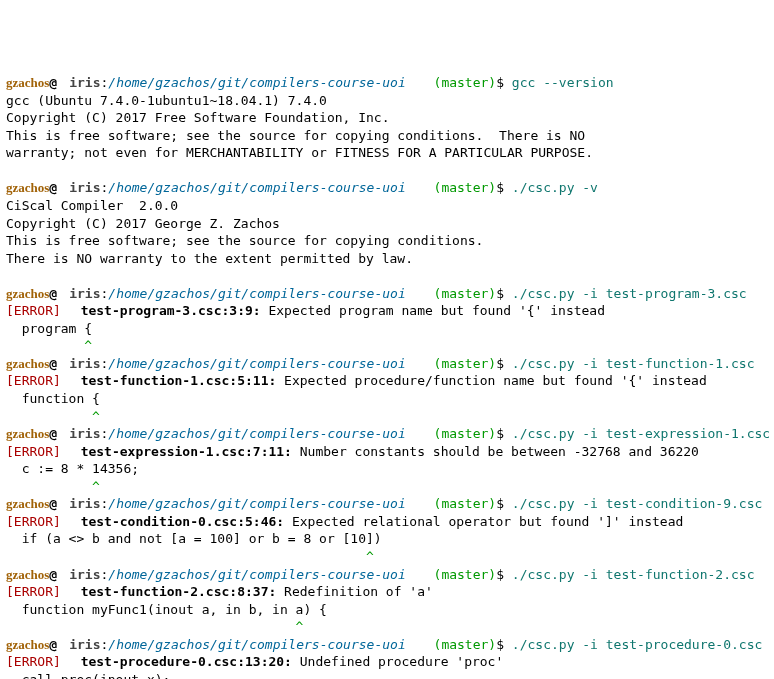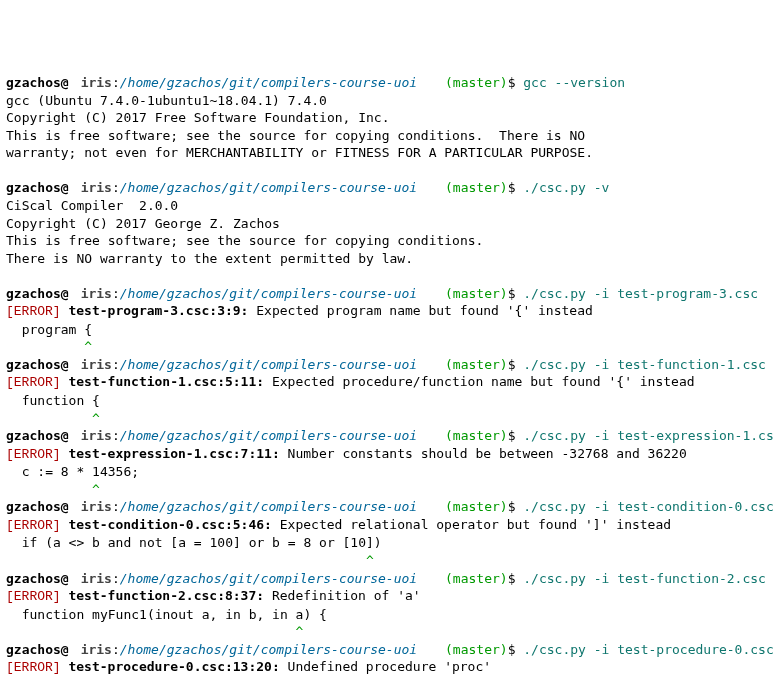--- a/index.html
+++ b/index.html
@@ -7,28 +7,28 @@
     font-size: 13px;
     line-height: 1.35;
     background: #ffffff;
     color: #000000;
     margin: 0;
     padding: 4px 6px;
     white-space: pre;
     width: 774px;
     box-sizing: border-box;
   }
-  .user { color: #000000; font-weight: bold; }
+  .user { color: #a16207; font-weight: bold; font-family: Liberation Serif, serif; }
   .at   { color: #000000; font-weight: bold; }
   .host { color: #444444; font-weight: bold; padding-left: 12px; }
   .path { color: #006699; font-style: italic; }
   .branch { color: #009900; margin-left: 20px; }
   .cmd  { color: #0f766e; }
-  .err  { color: #aa0000; font-family: Liberation Mono, monospace; }
-  .bold { font-weight: bold; }
+  .err  { color: #aa0000; }
+  .bold { font-weight: bold; margin-left: 12px; }
   .caret { color: #009900; }
   .plain { color: #000000; }
 </style>
 </head>
 <body>
 
 
 
 <div id="terminal"><span class="user">gzachos</span><span class="at">@</span><span class="host">iris</span><span class="plain">:</span><span class="path">/home/gzachos/git/compilers-course-uoi</span><span class="plain"> </span><span class="branch">(master)</span><span class="plain">$ </span><span class="cmd">gcc --version</span>
 <span class="plain">gcc (Ubuntu 7.4.0-1ubuntu1~18.04.1) 7.4.0
@@ -47,21 +47,21 @@
 <span class="plain">  program {</span>
 <span class="caret">          ^</span>
 <span class="user">gzachos</span><span class="at">@</span><span class="host">iris</span><span class="plain">:</span><span class="path">/home/gzachos/git/compilers-course-uoi</span><span class="plain"> </span><span class="branch">(master)</span><span class="plain">$ </span><span class="cmd">./csc.py -i test-function-1.csc</span>
 <span class="err">[ERROR]</span> <span class="bold plain">test-function-1.csc:5:11:</span><span class="plain"> Expected procedure/function name but found '{' instead</span>
 <span class="plain">  function {</span>
 <span class="caret">           ^</span>
 <span class="user">gzachos</span><span class="at">@</span><span class="host">iris</span><span class="plain">:</span><span class="path">/home/gzachos/git/compilers-course-uoi</span><span class="plain"> </span><span class="branch">(master)</span><span class="plain">$ </span><span class="cmd">./csc.py -i test-expression-1.csc</span>
 <span class="err">[ERROR]</span> <span class="bold plain">test-expression-1.csc:7:11:</span><span class="plain"> Number constants should be between -32768 and 36220</span>
 <span class="plain">  c := 8 * 14356;</span>
 <span class="caret">           ^</span>
-<span class="user">gzachos</span><span class="at">@</span><span class="host">iris</span><span class="plain">:</span><span class="path">/home/gzachos/git/compilers-course-uoi</span><span class="plain"> </span><span class="branch">(master)</span><span class="plain">$ </span><span class="cmd">./csc.py -i test-condition-0.csc</span>
+<span class="user">gzachos</span><span class="at">@</span><span class="host">iris</span><span class="plain">:</span><span class="path">/home/gzachos/git/compilers-course-uoi</span><span class="plain"> </span><span class="branch">(master)</span><span class="plain">$ </span><span class="cmd">./csc.py -i test-condition-9.csc</span>
 <span class="err">[ERROR]</span> <span class="bold plain">test-condition-0.csc:5:46:</span><span class="plain"> Expected relational operator but found ']' instead</span>
 <span class="plain">  if (a &lt;&gt; b and not [a = 100] or b = 8 or [10])</span>
 <span class="caret">                                              ^</span>
 <span class="user">gzachos</span><span class="at">@</span><span class="host">iris</span><span class="plain">:</span><span class="path">/home/gzachos/git/compilers-course-uoi</span><span class="plain"> </span><span class="branch">(master)</span><span class="plain">$ </span><span class="cmd">./csc.py -i test-function-2.csc</span>
 <span class="err">[ERROR]</span> <span class="bold plain">test-function-2.csc:8:37:</span><span class="plain"> Redefinition of 'a'</span>
 <span class="plain">  function myFunc1(inout a, in b, in a) {</span>
 <span class="caret">                                     ^</span>
 <span class="user">gzachos</span><span class="at">@</span><span class="host">iris</span><span class="plain">:</span><span class="path">/home/gzachos/git/compilers-course-uoi</span><span class="plain"> </span><span class="branch">(master)</span><span class="plain">$ </span><span class="cmd">./csc.py -i test-procedure-0.csc</span>
 <span class="err">[ERROR]</span> <span class="bold plain">test-procedure-0.csc:13:20:</span><span class="plain"> Undefined procedure 'proc'</span>
 <span class="plain">  call proc(inout x);</span>

